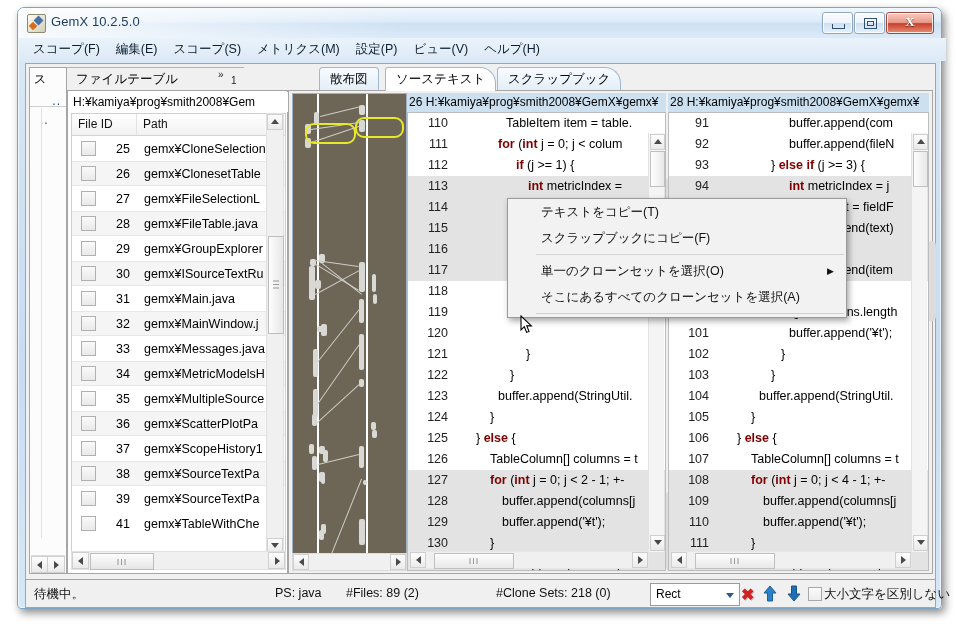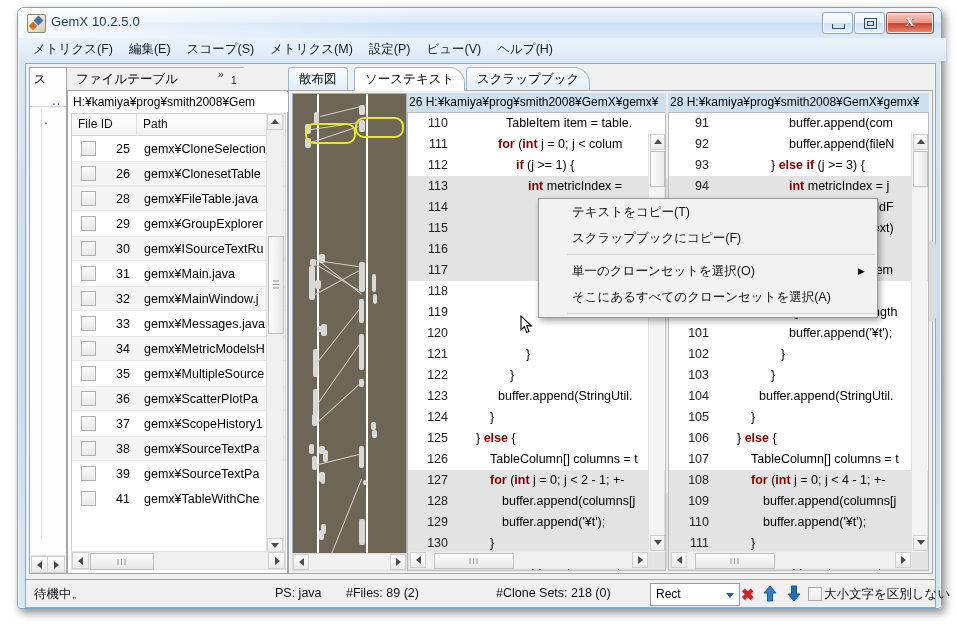--- a/index.html
+++ b/index.html
@@ -84,21 +84,21 @@
   #ft-vscroll{position:absolute;right:3px;top:22px;width:16px;height:440px;background:#f0f0f0;border:1px solid #e0e0e0;}
   #ft-vthumb{position:absolute;left:1px;top:122px;width:14px;height:96px;border:1px solid #bdbdbd;
              background:linear-gradient(to right,#fdfdfd,#e6e6e6);}
   #ft-hscroll{position:absolute;left:3px;bottom:3px;width:213px;height:17px;background:#f0f0f0;border:1px solid #e0e0e0;}
   #ft-hthumb{position:absolute;left:18px;top:1px;width:62px;height:15px;border:1px solid #bdbdbd;
              background:linear-gradient(to bottom,#fdfdfd,#e6e6e6);}
   .grip{position:absolute;left:50%;top:50%;transform:translate(-50%,-50%);font-size:9px;color:#8b8b8b;letter-spacing:1px;}
 
   
   #rightpanel{position:absolute;left:262px;top:3px;width:643px;height:505px;}
-  #rp-tabs{position:relative;height:23px;}
+  #rp-tabs{position:relative;height:23px;margin-left:31px;}
   #tab-scatter{left:0;}
   #tab-source{left:66px;background:#ffffff;border-radius:3px 16px 0 0;z-index:4;}
   #tab-scrap{left:178px;border-radius:3px 16px 0 0;}
   #rp-body{position:absolute;left:0;top:23px;width:643px;height:482px;background:#f0f0f0;border:1px solid #a6a6a6;}
 
   
   #scatter{position:absolute;left:3px;top:2px;width:113px;height:460px;background:#6d6556;border:1px solid #9fb1c2;overflow:hidden;}
   .sline{position:absolute;background:#ffffff;width:2px;}
   .blob{position:absolute;background:#d8d8d4;border-radius:2px;}
   .conn{position:absolute;height:1px;background:#cdcdc8;transform-origin:0 0;}
@@ -117,21 +117,21 @@
   .kw{color:#7f0000;font-weight:bold;}
   .hlrow{background:#e3e3e3;}
   .src-vs{position:absolute;right:1px;top:20px;width:15px;bottom:18px;background:#f4f4f4;border-left:1px solid #e2e2e2;}
   .src-hs{position:absolute;left:1px;right:16px;bottom:1px;height:16px;background:#f0f0f0;border:1px solid #e6e6e6;}
   .src-vthumb{position:absolute;left:1px;top:18px;width:13px;height:34px;border:1px solid #c0c0c0;background:linear-gradient(to right,#fdfdfd,#e8e8e8);}
   .src-hthumb{position:absolute;left:24px;top:1px;width:78px;height:14px;border:1px solid #c0c0c0;background:linear-gradient(to bottom,#fdfdfd,#e8e8e8);}
   .sash{position:absolute;background:#dcdcdc;border-radius:6px;}
 
   
   #ctxmenu{position:absolute;left:489px;top:190px;width:338px;
-           background:#f2f2f2;border:1px solid #9a9a9a;box-shadow:2px 3px 6px rgba(0,0,0,.35);z-index:60;margin-left:31px;}
+           background:#f2f2f2;border:1px solid #9a9a9a;box-shadow:2px 3px 6px rgba(0,0,0,.35);z-index:60;}
   #ctxmenu .gutter{position:absolute;left:0;top:0;width:26px;height:100%;background:#f2f2f2;}
   .mi{position:relative;height:26px;line-height:26px;padding-left:33px;font-size:12.5px;color:#111;white-space:nowrap;}
   .mi.sel{background:#e4f0fb;border:1px solid #a9cdea;margin:0 2px;height:24px;line-height:24px;border-radius:2px;}
   .mi .sub{position:absolute;right:12px;top:0;font-size:9px;}
   .msep{height:1px;margin:3px 2px 3px 28px;background:#d2d2d2;}
   #cursor{position:absolute;left:502px;top:307px;width:14px;height:20px;z-index:70;}
 
   
   #statusbar{position:absolute;left:7px;top:571px;width:909px;height:27px;background:#f0f0f0;border:1px solid #8fa9bf;}
   .sbtext{position:absolute;top:6px;font-size:12.5px;color:#111;white-space:nowrap;}
@@ -170,21 +170,21 @@
             <div class="sq"></div>
           </div>
         <div class="wb close">
             <div class="g"></div>
             <div class="x">X</div>
           </div>
       </div>
     </div>
 
     <div id="menubar">
-      <div class="menu-item">メトリクス(F)</div>
+      <div class="menu-item">スコープ(F)</div>
       <div class="menu-item">編集(E)</div>
       <div class="menu-item">スコープ(S)</div>
       <div class="menu-item">メトリクス(M)</div>
       <div class="menu-item">設定(P)</div>
       <div class="menu-item">ビュー(V)</div>
       <div class="menu-item">ヘルプ(H)</div>
     </div>
 
     <div id="client">
 
@@ -226,20 +226,25 @@
             <div id="ft-rows">
                 <div class="grow">
                   <div class="cbox"></div>
                   <div class="gid">25</div>
                   <div class="gpath">gemx¥CloneSelection</div>
                 </div>
                 <div class="grow alt">
                   <div class="cbox"></div>
                   <div class="gid">26</div>
                   <div class="gpath">gemx¥ClonesetTable</div>
+                </div>
+                <div class="grow">
+                  <div class="cbox"></div>
+                  <div class="gid">27</div>
+                  <div class="gpath">gemx¥FileSelectionL</div>
                 </div>
                 <div class="grow alt">
                   <div class="cbox"></div>
                   <div class="gid">28</div>
                   <div class="gpath">gemx¥FileTable.java</div>
                 </div>
                 <div class="grow">
                   <div class="cbox"></div>
                   <div class="gid">29</div>
                   <div class="gpath">gemx¥GroupExplorer</div>

